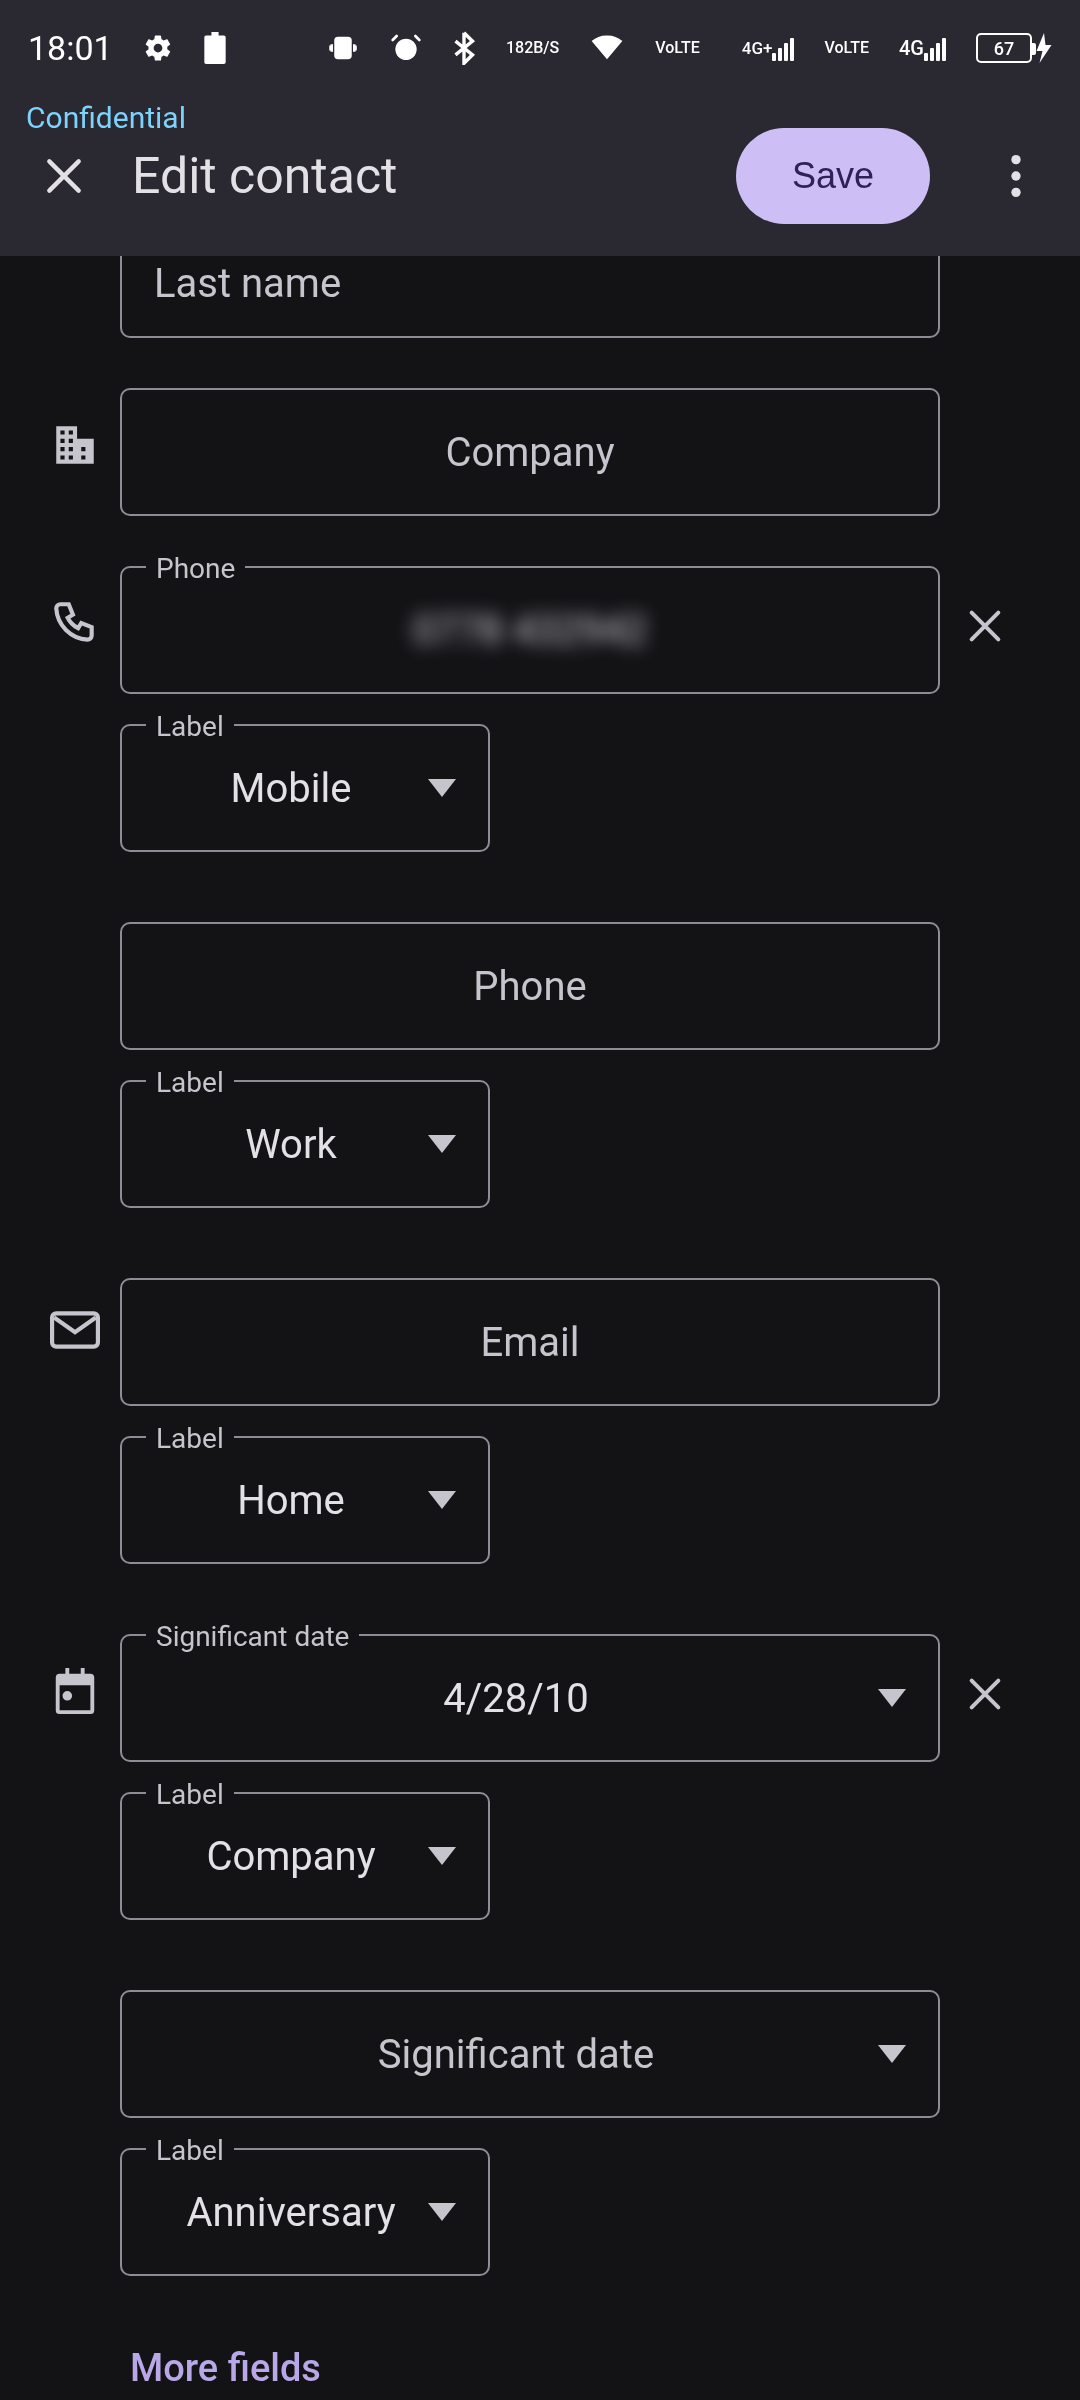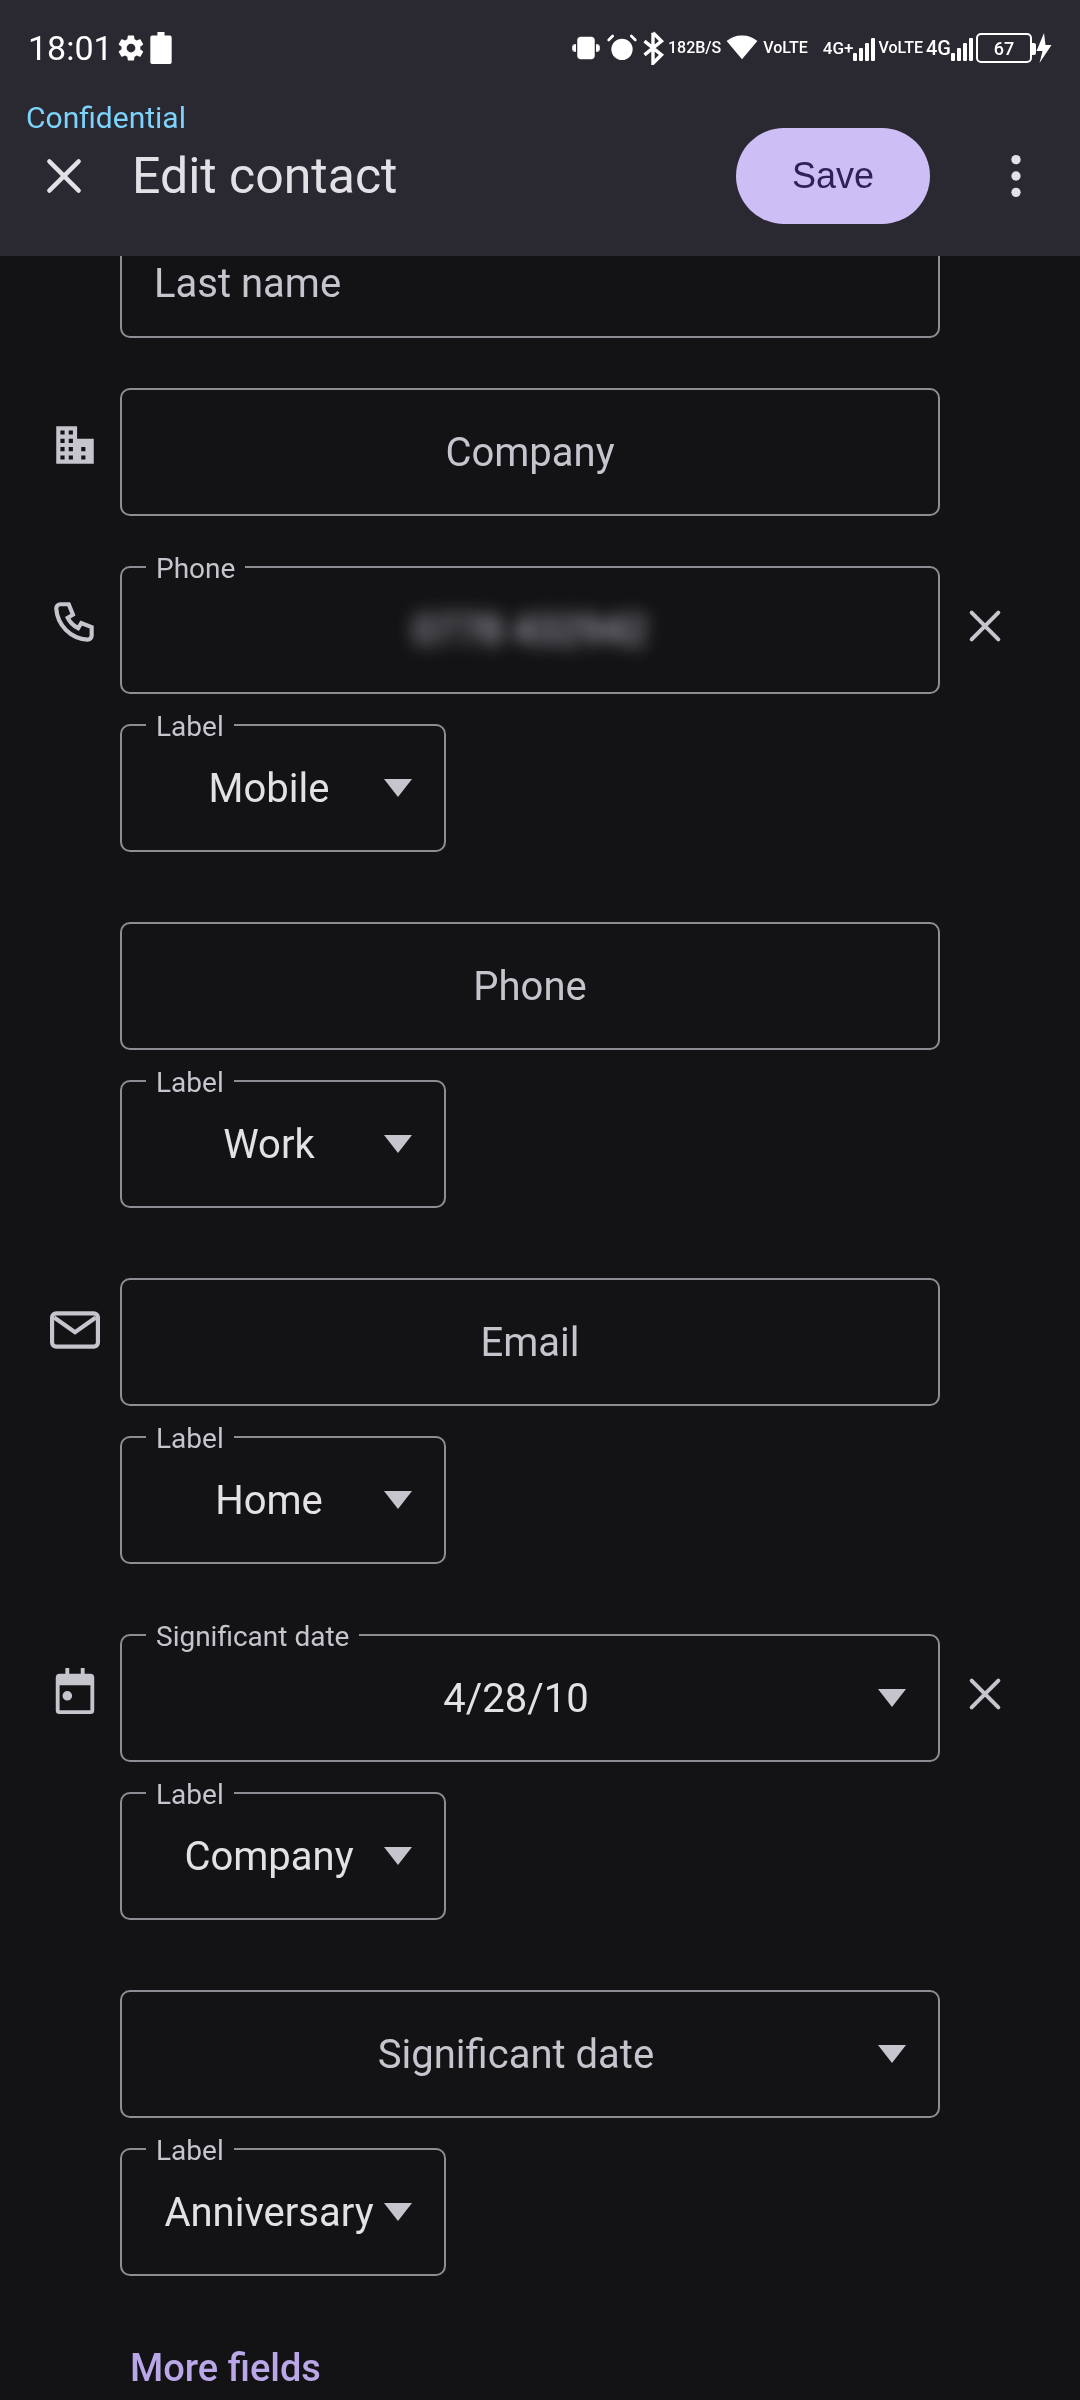--- a/index.html
+++ b/index.html
@@ -23,21 +23,21 @@
     align-items: center;
     justify-content: space-between;
     padding: 0 28px;
     background: #2a2831;
     font-size: 34px;
     color: #fff;
   }
   .status-left, .status-right {
     display: flex;
     align-items: center;
-    gap: 3px;
+    gap: 30px;
   }
   .status-right .txt-stack {
     display: flex;
     flex-direction: row;
     align-items: center;
     font-size: 16px;
     line-height: 16px;
     font-weight: 500;
   }
   .sig-bars {
@@ -171,21 +171,21 @@
     position: relative;
     border: 2px solid #8f8c95;
     border-radius: 10px;
     height: 128px;
     display: flex;
     align-items: center;
     padding: 0 32px;
     background: #131316;
   }
   .otf.short {
-    width: 326px;
+    width: 370px;
   }
   .otf .float-label {
     position: absolute;
     top: -16px;
     left: 24px;
     background: #131316;
     padding: 0 10px;
     font-size: 28px;
     color: #c6c4cc;
   }

